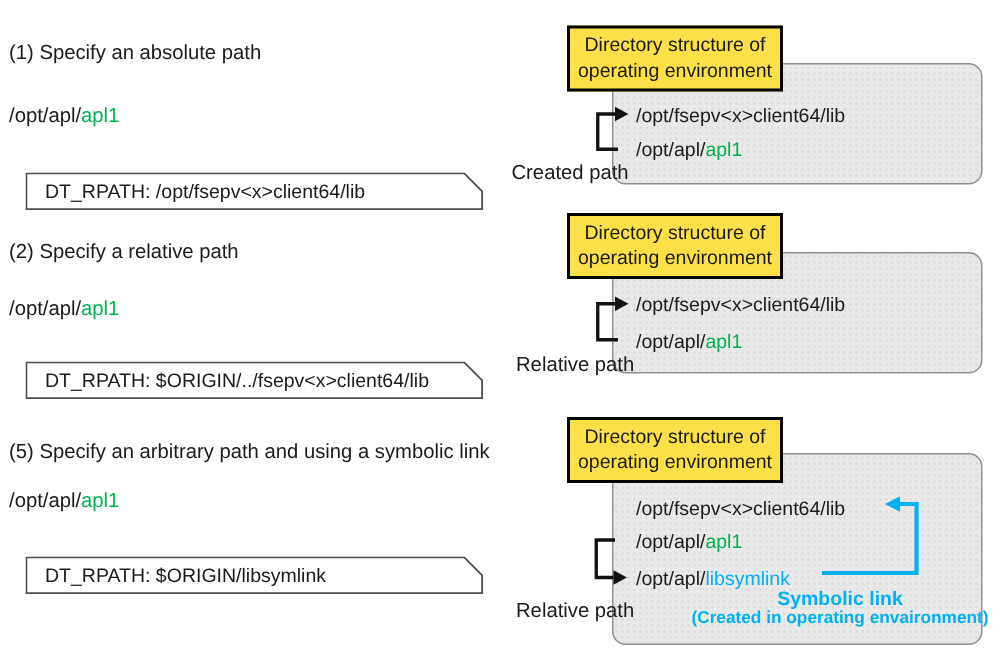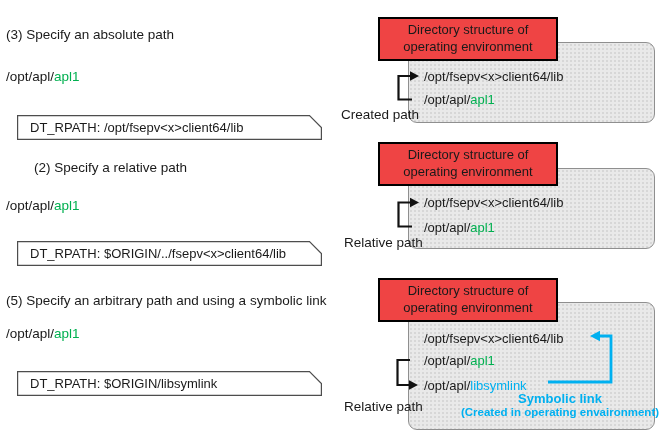--- a/index.html
+++ b/index.html
@@ -12,21 +12,21 @@
   }
   .abs{position:absolute;}
   .heading{font-size:13.5px;height:16px;line-height:16px;white-space:nowrap;z-index:2;}
   .apppath{font-size:13.5px;height:16px;line-height:16px;white-space:nowrap;z-index:2;}
   .green{color:var(--green);margin-top:37px;}
   .cyan{color:var(--cyan);}
   .rpath-box{width:305px;height:25px;z-index:2;margin-top:28px;}
   .rpath-box svg{position:absolute;left:0;top:0;}
   .rpath-text{position:absolute;left:13px;top:0;height:25px;line-height:25px;font-size:13px;white-space:nowrap;}
   .env-box{
-    left:378px;width:180px;height:44px;box-sizing:border-box;background:#ef4444;border:2px solid #000;
+    left:378px;width:144px;height:44px;box-sizing:border-box;background:#fde047;border:2px solid #000;
     display:flex;align-items:center;justify-content:center;text-align:center;
     font-size:13px;line-height:1.3;z-index:3;
   }
   .panel{
     left:408px;width:247px;box-sizing:border-box;border:1.5px solid var(--panel_border);border-radius:9px;
     background-color:var(--panel_fill);
     background-image:radial-gradient(#d7d7d7 0.8px, transparent 0.9px);
     background-size:4px 4px;z-index:1;
   }
   .dirline{font-size:13px;height:15px;line-height:15px;white-space:nowrap;z-index:2;left:424px;}
@@ -39,41 +39,41 @@
   .head-black{fill:#111;stroke:none;}
   .conn-cyan{stroke:var(--cyan);stroke-width:2.8;fill:none;}
   .head-cyan{fill:var(--cyan);stroke:none;}
   .rpath-shape{fill:#ffffff;stroke:#4d4d4d;stroke-width:1.2;}
 </style>
 </head>
 <body>
 
 <div id="canvas">
 
-  <div class="abs heading" style="left:6px;top:27px;">(3) Specify an absolute path</div>
+  <div class="abs heading" style="left:6px;top:27px;">(1) Specify an absolute path</div>
 
   <div class="abs apppath" style="left:6px;top:69px;"><span>/opt/apl/</span><span class="green">apl1</span></div>
 
   <div class="abs rpath-box" style="left:17px;top:87px;">
     <svg width="305" height="25">
       <path class="rpath-shape" d="M0.6,0.6 H292.5 L304.4,12.5 V24.4 H0.6 Z"></path>
     </svg>
     <span class="rpath-text">DT_RPATH: /opt/fsepv&lt;x&gt;client64/lib</span>
   </div>
 
   <div class="abs env-box" style="top:17px;">Directory structure of operating environment</div>
 
   <div class="abs panel" style="top:42px;height:81px;"></div>
 
   <div class="abs dirline" style="top:69px;">/opt/fsepv&lt;x&gt;client64/lib</div>
   <div class="abs dirline" style="top:92px;"><span>/opt/apl/</span><span class="green">apl1</span></div>
 
   <div class="abs ptype" style="left:341px;top:107px;">Created path</div>
 
-  <div class="abs heading" style="left:6px;top:160px;margin-left:28px;">(2) Specify a relative path</div>
+  <div class="abs heading" style="left:6px;top:160px;">(2) Specify a relative path</div>
 
   <div class="abs apppath" style="left:6px;top:198px;"><span>/opt/apl/</span><span class="green">apl1</span></div>
 
   <div class="abs rpath-box" style="left:17px;top:213px;">
     <svg width="305" height="25">
       <path class="rpath-shape" d="M0.6,0.6 H292.5 L304.4,12.5 V24.4 H0.6 Z"></path>
     </svg>
     <span class="rpath-text">DT_RPATH: $ORIGIN/../fsepv&lt;x&gt;client64/lib</span>
   </div>
 

